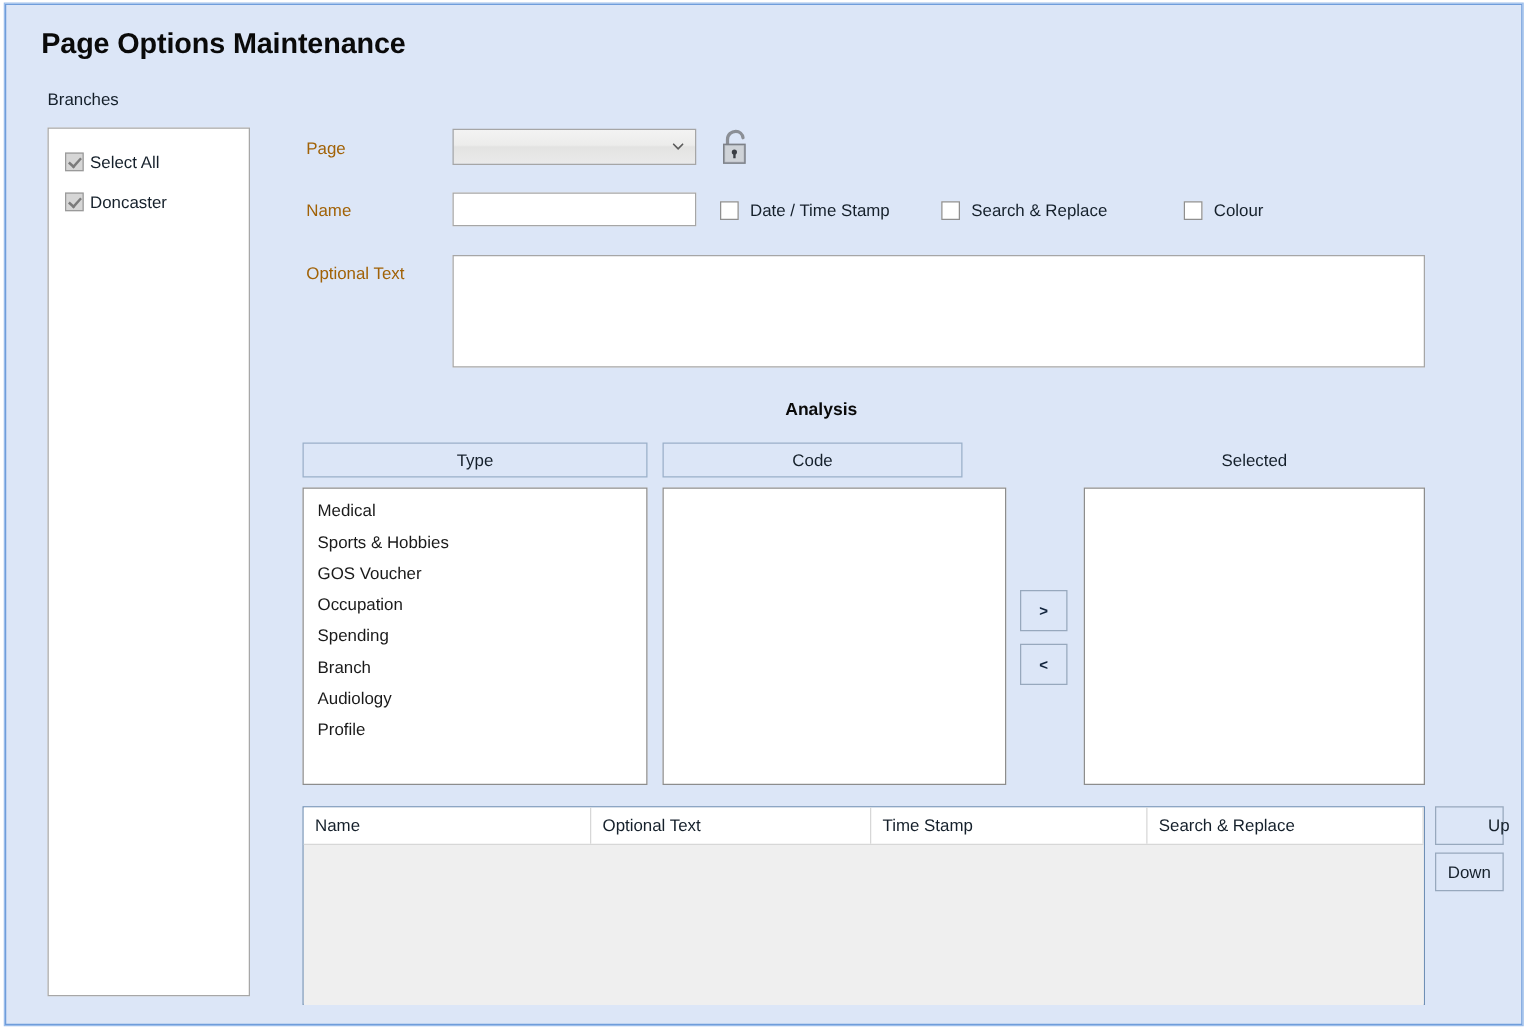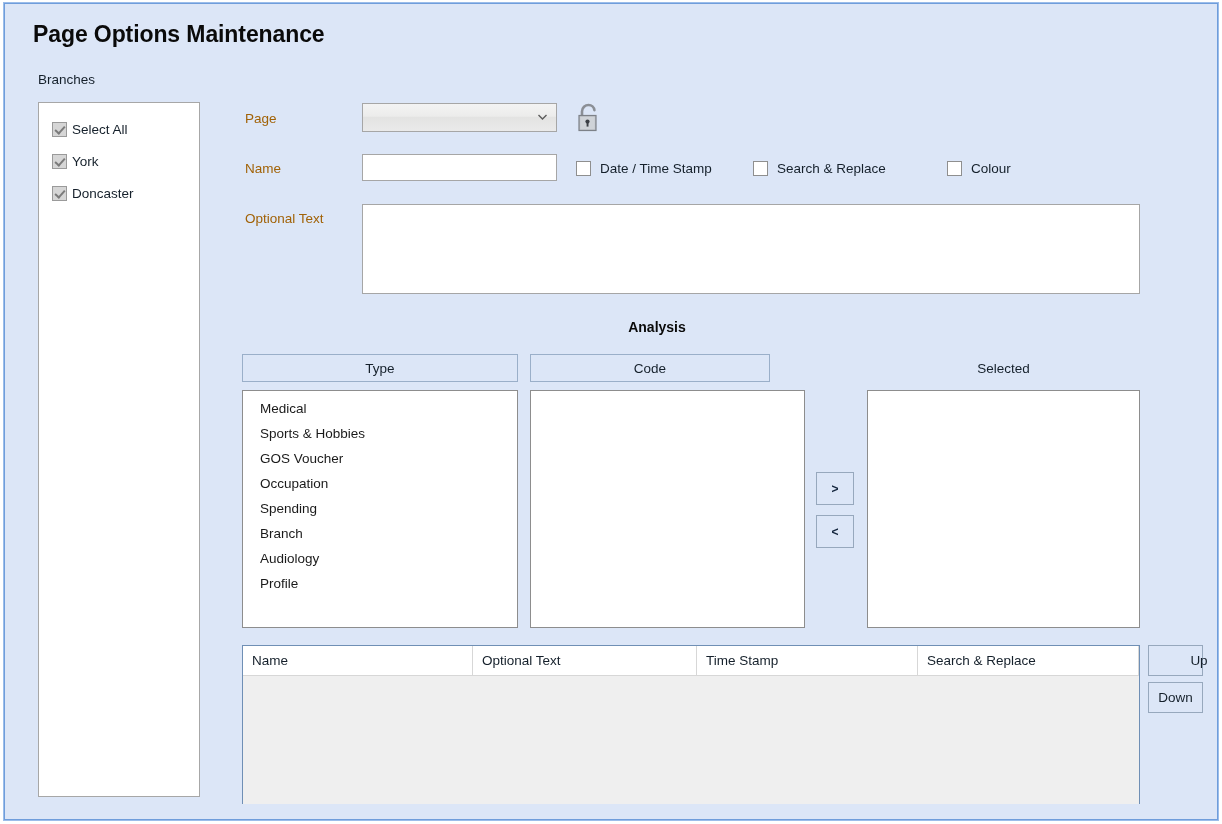--- a/index.html
+++ b/index.html
@@ -210,21 +210,21 @@
     background: #ffffff;
     overflow: hidden;
     padding-top: 5px;
   }
   .lb-type { left: 237px; width: 276px; }
   .lb-code { left: 525px; width: 275px; }
   .lb-selected { left: 862px; width: 273px; }
   .lb-item {
     height: 25px;
     line-height: 25px;
-    padding-left: 17px;
+    padding-left: 11px;
     font-size: 13.5px;
     color: #1a1a1a;
     white-space: nowrap;
   }
 
   .xfer-btn {
     position: absolute;
     left: 811px;
     width: 38px;
     height: 33px;
@@ -295,24 +295,20 @@
 <div class="window">
 
   <div class="page-title">Page Options Maintenance</div>
 
   <div class="branches-label">Branches</div>
 
   <div class="branches-box">
     <div class="branch-item">
       <span class="cb checked"></span>
       <span class="lbl">Select All</span>
-    </div>
-    <div class="branch-item">
-      <span class="cb checked"></span>
-      <span class="lbl">York</span>
     </div>
     <div class="branch-item">
       <span class="cb checked"></span>
       <span class="lbl">Doncaster</span>
     </div>
   </div>
 
   <div class="form-label lbl-page">Page</div>
   <div class="combo">
     <span class="arrow">

